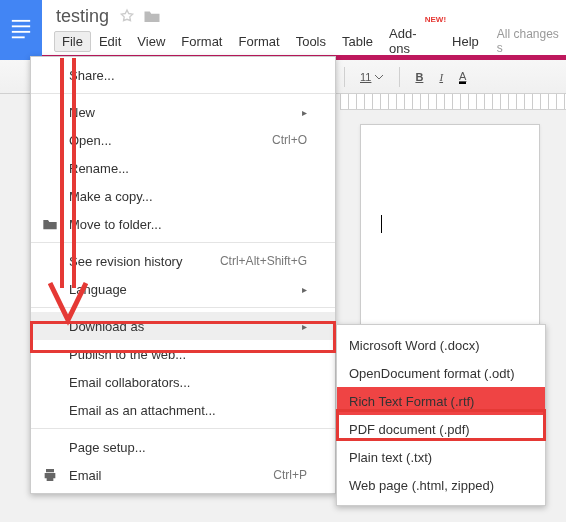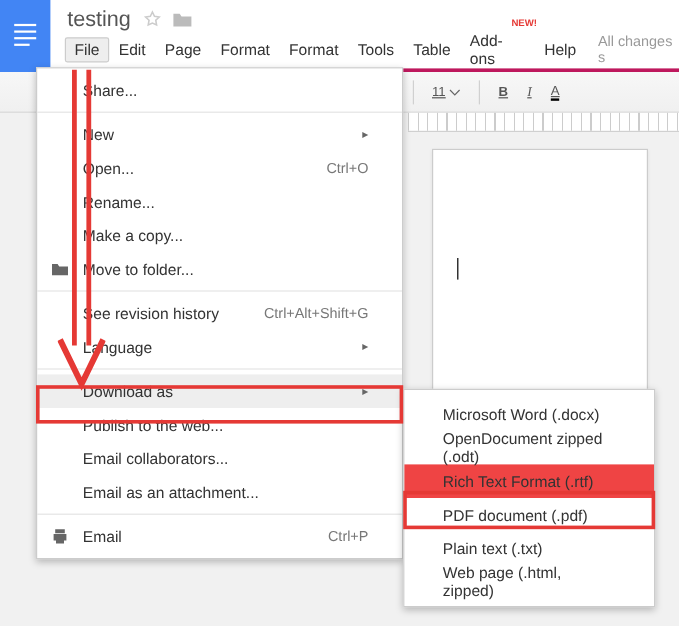--- a/index.html
+++ b/index.html
@@ -10,21 +10,21 @@
     width: 566px;
     height: 522px;
     overflow: hidden;
     position: relative;
     color: #333;
   }
   .app-header {
     display: flex;
     align-items: flex-start;
     height: 60px;
-    border-bottom: 3px solid #be185d;
+    border-bottom: 5px solid #be185d;
   }
   .logo {
     width: 42px;
     height: 60px;
     background: #4285f4;
     display: flex;
     align-items: center;
     justify-content: center;
     color: #fff;
   }
@@ -153,21 +153,21 @@
     background:#fff;
     border:1px solid #ccc;
     box-shadow: 0 2px 6px rgba(0,0,0,0.25);
     z-index: 11;
     padding: 6px 0;
   }
   .sub-item {
     height: 28px;
     display:flex;
     align-items:center;
-    padding: 0 32px;
+    padding: 0 12px;
     cursor:pointer;
   }
   .sub-item.hovered { background:#ef4444; }
 
   
   .red-box { position:absolute; border:3px solid #e53935; z-index:20; pointer-events:none; }
   .arrow {
     position:absolute;
     left: 48px;
     top: 58px;
@@ -197,21 +197,21 @@
       </span>
       <span class="folder-icon-top">
         <svg width="18" height="16" viewBox="0 0 24 20">
             <path fill="#bbb" d="M2 4h7l2 3h11v11H2z"></path>
           </svg>
       </span>
     </div>
     <div class="menubar">
       <div class="menu-item active">File</div>
       <div class="menu-item">Edit</div>
-      <div class="menu-item">Page</div>
+      <div class="menu-item">View</div>
       <div class="menu-item">Format</div>
       <div class="menu-item">Format</div>
       <div class="menu-item">Tools</div>
       <div class="menu-item">Table</div>
       <div class="menu-item">
         <span>Add-ons</span>
         <span class="new-badge">NEW!</span>
       </div>
       <div class="menu-item">Help</div>
       <span class="changes">All changes s</span>
@@ -288,33 +288,36 @@
     <span class="label">Publish to the web...</span>
   </div>
   <div class="dd-item">
     <span class="label">Email collaborators...</span>
   </div>
   <div class="dd-item">
     <span class="label">Email as an attachment...</span>
   </div>
   <div class="dd-sep"></div>
   <div class="dd-item">
+    <span class="label">Page setup...</span>
+  </div>
+  <div class="dd-item">
     <span class="item-icon">
       <svg width="16" height="16" viewBox="0 0 24 24">
           <path fill="#666" d="M6 3h12v5H6zM4 9h16v8h-3v4H7v-4H4zM9 15h6v4H9z"></path>
         </svg>
     </span>
     <span class="label">Email</span>
     <span class="shortcut">Ctrl+P</span>
   </div>
 </div>
 
 <div class="submenu">
   <div class="sub-item">Microsoft Word (.docx)</div>
-  <div class="sub-item">OpenDocument zipped (.odt)</div>
+  <div class="sub-item">OpenDocument format (.odt)</div>
   <div class="sub-item hovered">Rich Text Format (.rtf)</div>
   <div class="sub-item">PDF document (.pdf)</div>
   <div class="sub-item">Plain text (.txt)</div>
   <div class="sub-item">Web page (.html, zipped)</div>
 </div>
 
 <div class="red-box" style="top:321px; left:30px; width:306px; height:32px;"></div>
 <div class="red-box" style="top:409px; left:336px; width:210px; height:32px;"></div>
 <svg class="arrow" width="40" height="270">
   <line x1="14" y1="0" x2="14" y2="230" stroke="#e53935" stroke-width="4"></line>

